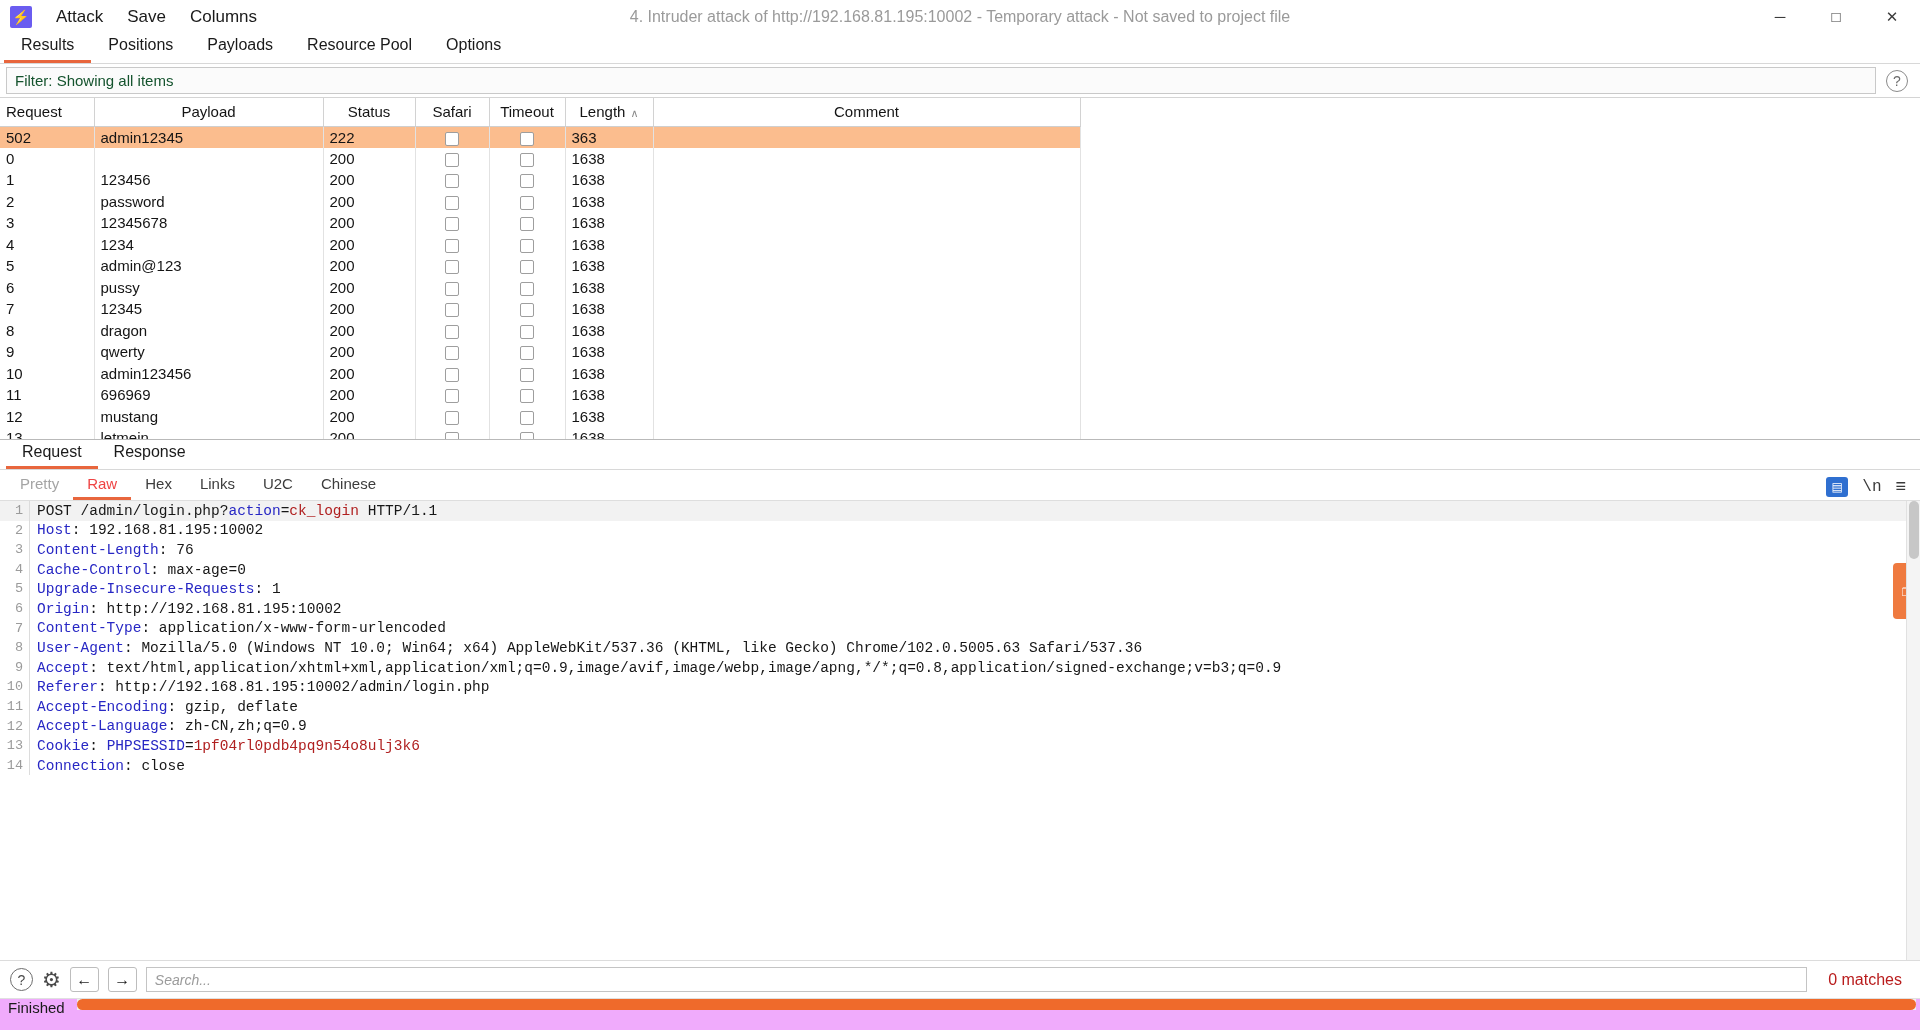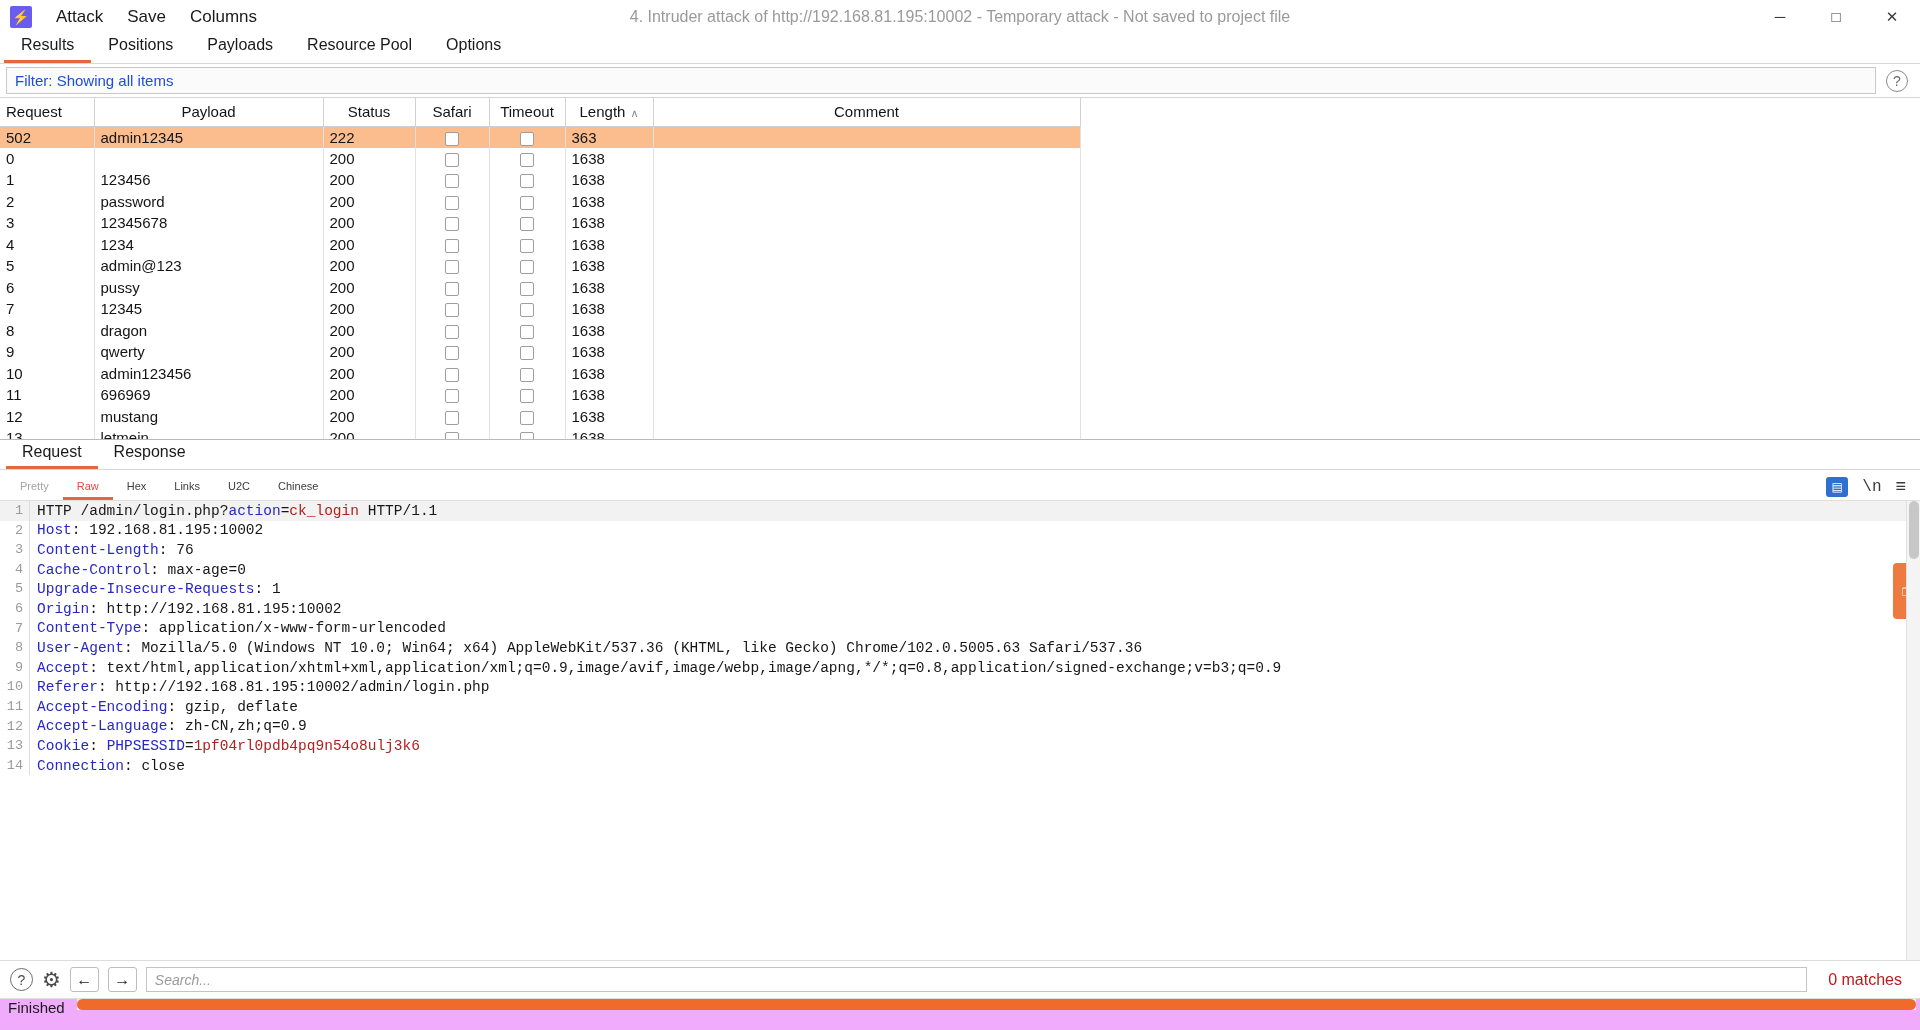--- a/index.html
+++ b/index.html
@@ -57,21 +57,21 @@
 
   
   .filterrow {
     flex: 0 0 33px; display: flex; align-items: center;
     padding: 3px 4px 3px 6px; background: #ffffff;
   }
   .filterbar {
     flex: 1; height: 27px;
     border: 1px solid #c9c9c9; background: #fbfbfb;
     display: flex; align-items: center; padding-left: 8px;
-    font-size: 15px; color: #1d4ed8;
+    font-size: 15px; color: #14532d;
   }
   .help-circle {
     width: 22px; height: 22px; margin: 0 8px 0 10px;
     border: 1.6px solid #8b8b8b; border-radius: 50%;
     display: flex; align-items: center; justify-content: center;
     font-size: 14px; color: #6b6b6b;
   }
 
   
   .table-wrap {
@@ -119,21 +119,21 @@
     border-bottom: 3px solid transparent;
   }
   .rr-tab.active { border-bottom-color: #e8663d; }
 
   .sub-tabs {
     flex: 0 0 31px; display: flex; align-items: flex-end;
     background: #fff; border-bottom: 1px solid #dedede; padding-left: 6px;
     position: relative;
   }
   .sub-tab {
-    font-size: 11px; color: #3d3d3d; padding: 2px 14px 5px 14px;
+    font-size: 15px; color: #3d3d3d; padding: 2px 14px 5px 14px;
     border-bottom: 3px solid transparent;
     text-align: center;
   }
   .sub-tab.dim { color: #a4a4a4; }
   .sub-tab.active { color: #ef4444; border-bottom-color: #e8663d; }
   .sub-right {
     margin-left: auto; display: flex; align-items: center; gap: 14px;
     padding-right: 14px; padding-bottom: 3px;
   }
   .ico-doc {
@@ -425,21 +425,21 @@
     <span class="ico-doc">▤</span>
     <span class="ico-nl">\n</span>
     <span class="ico-burger">≡</span>
   </div>
 </div>
 
 <div class="code-area">
   <div id="code-lines">
       <div class="code-line first">
         <div class="gutter">1</div>
-        <div class="code-text"><span>HTTP /admin/login.php?</span><span class="hdr">action</span><span>=</span><span class="val-red">ck_login</span><span> HTTP/1.1</span></div>
+        <div class="code-text"><span>POST /admin/login.php?</span><span class="hdr">action</span><span>=</span><span class="val-red">ck_login</span><span> HTTP/1.1</span></div>
       </div>
       <div class="code-line">
         <div class="gutter">2</div>
         <div class="code-text"><span class="hdr">Host</span><span>: 192.168.81.195:10002</span></div>
       </div>
       <div class="code-line">
         <div class="gutter">3</div>
         <div class="code-text"><span class="hdr">Content-Length</span><span>: 76</span></div>
       </div>
       <div class="code-line">

